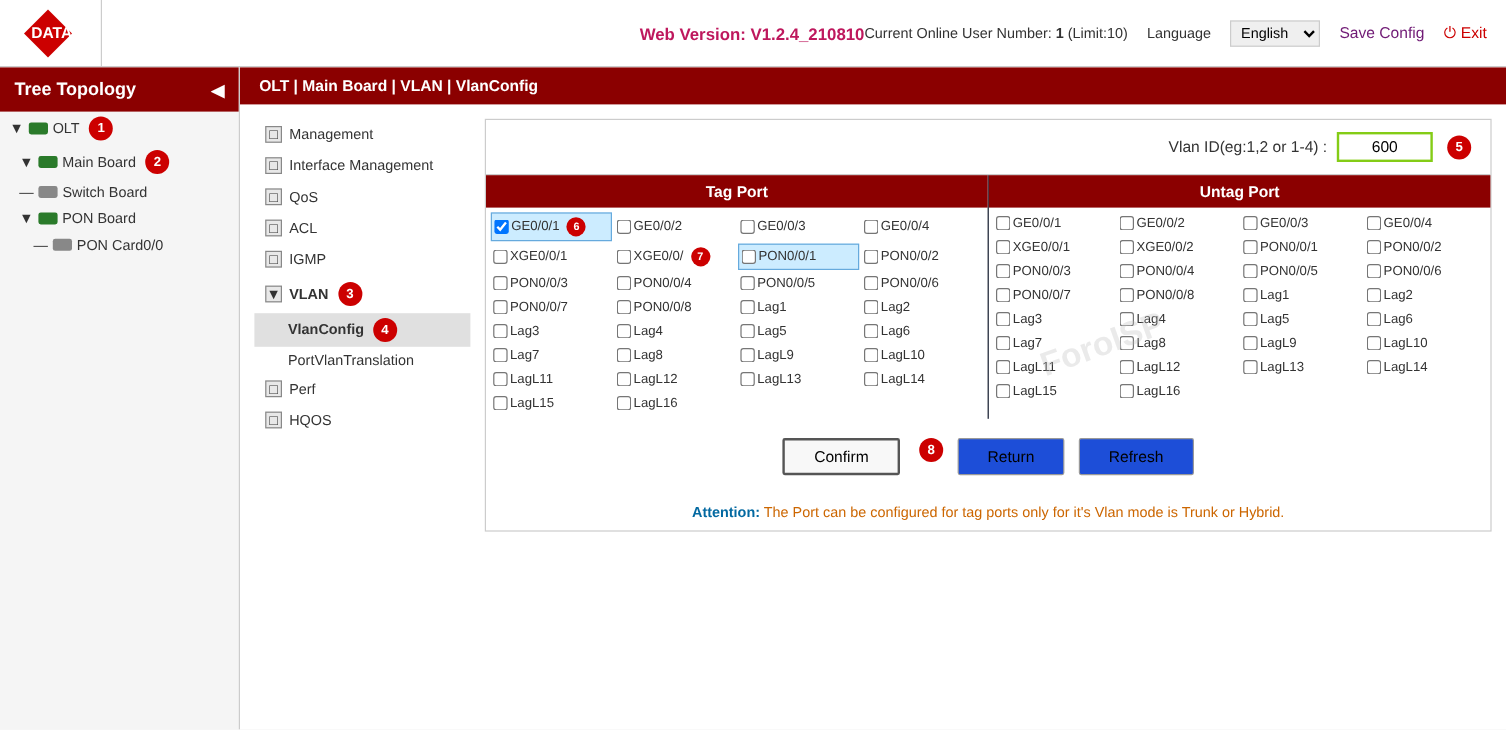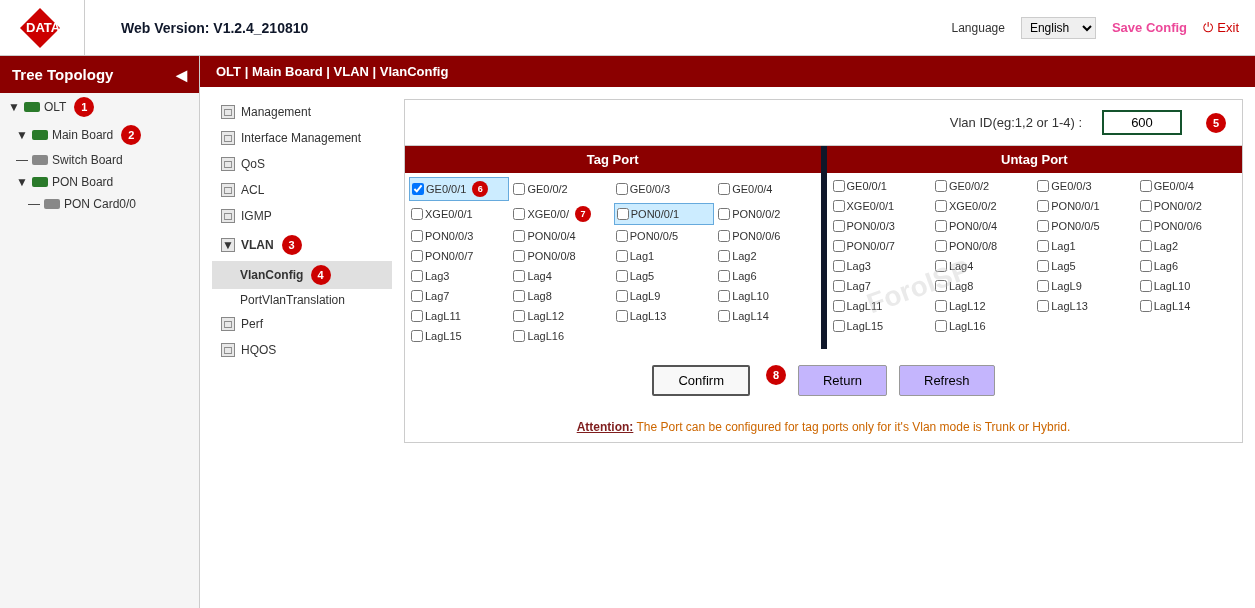--- a/index.html
+++ b/index.html
@@ -23,38 +23,39 @@
       height: 100%;
     }
     .logo-diamond {
       width: 48px;
       height: 48px;
     }
     .header-version {
       flex: 1;
       font-size: 14px;
       font-weight: bold;
-      color: #0f172a;
+      color: #be185d;
       padding-left: 16px;
+      text-align: right;
     }
     .header-right {
       display: flex;
       align-items: center;
       gap: 16px;
       font-size: 12px;
       color: #333;
     }
     .header-right select {
       border: 1px solid #ccc;
       padding: 2px 4px;
       font-size: 12px;
     }
     .save-config {
-      color: #ec4899;
-      font-weight: bold;
+      color: #701a75;
+      font-weight: normal;
       cursor: pointer;
       text-decoration: none;
       font-size: 13px;
       text-align: center;
     }
     .exit-btn {
       color: #cc0000;
       cursor: pointer;
       display: flex;
       align-items: center;
@@ -176,40 +177,40 @@
     .vlan-panel {
       flex: 1;
       border: 1px solid #ccc;
       background: #fff;
     }
     .vlan-id-row {
       display: flex;
       align-items: center;
       justify-content: flex-end;
       padding: 10px 16px;
-      gap: 20px;
+      gap: 8px;
       font-size: 13px;
       color: #333;
     }
     .vlan-id-input {
-      border: 2px solid #14532d;
+      border: 2px solid #84cc16;
       padding: 3px 8px;
       font-size: 13px;
       width: 80px;
       text-align: center;
     }
 
     
     .ports-container {
       display: flex;
       border-top: 1px solid #ccc;
     }
     .port-section {
       flex: 1;
-      border-right: 6px solid #0f172a;
+      border-right: 1px solid #0f172a;
     }
     .port-section:last-child { border-right: none; }
     .port-section-header {
       background: #8B0000;
       color: #fff;
       text-align: center;
       padding: 6px;
       font-size: 13px;
       font-weight: bold;
     }
@@ -257,39 +258,38 @@
       display: flex;
       justify-content: center;
       gap: 12px;
       padding: 16px;
     }
     .btn {
       padding: 6px 24px;
       font-size: 13px;
       cursor: pointer;
       border: 1px solid #999;
-      background: #c4b5fd;
+      background: #1d4ed8;
       border-radius: 2px;
     }
     .btn-confirm {
       background: #f8f8f8;
       border: 2px solid #555;
       font-weight: normal;
     }
 
     
     .attention-text {
       text-align: center;
       padding: 8px 16px;
       font-size: 12px;
       color: #cc6600;
     }
     .attention-text strong {
-      color: #7f1d1d;
-      text-decoration: underline;
+      color: #0369a1;
     }
 
     
     .badge {
       display: inline-flex;
       align-items: center;
       justify-content: center;
       width: 20px;
       height: 20px;
       background: #cc0000;
@@ -305,20 +305,25 @@
 
 <div class="header">
   <div class="logo-area">
     <svg class="logo-diamond" viewBox="0 0 48 48">
       <polygon points="24,4 44,24 24,44 4,24" fill="#cc0000"></polygon>
       <text x="10" y="28" font-size="13" font-weight="bold" fill="white" font-family="Arial">DATA</text>
     </svg>
   </div>
   <div class="header-version">Web Version: V1.2.4_210810</div>
   <div class="header-right">
+    <span>
+      <span>Current Online User Number:</span>
+      <strong>1</strong>
+      <span>(Limit:10)</span>
+    </span>
     <span>Language</span>
     <select>
       <option>English</option>
       <option>Chinese</option>
     </select>
     <a class="save-config">Save Config</a>
     <span class="exit-btn">
       <span>⏻</span>
       <span>Exit</span>
     </span>

